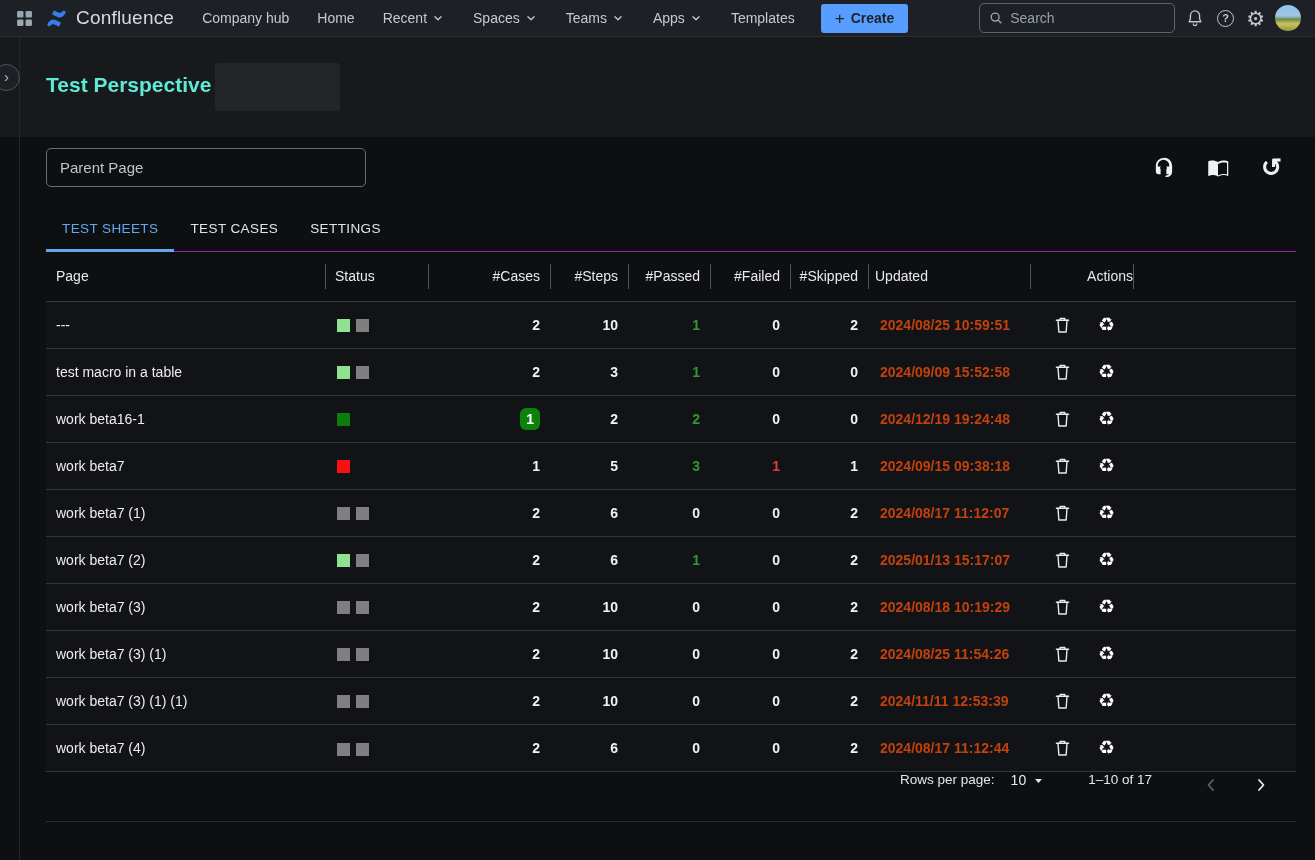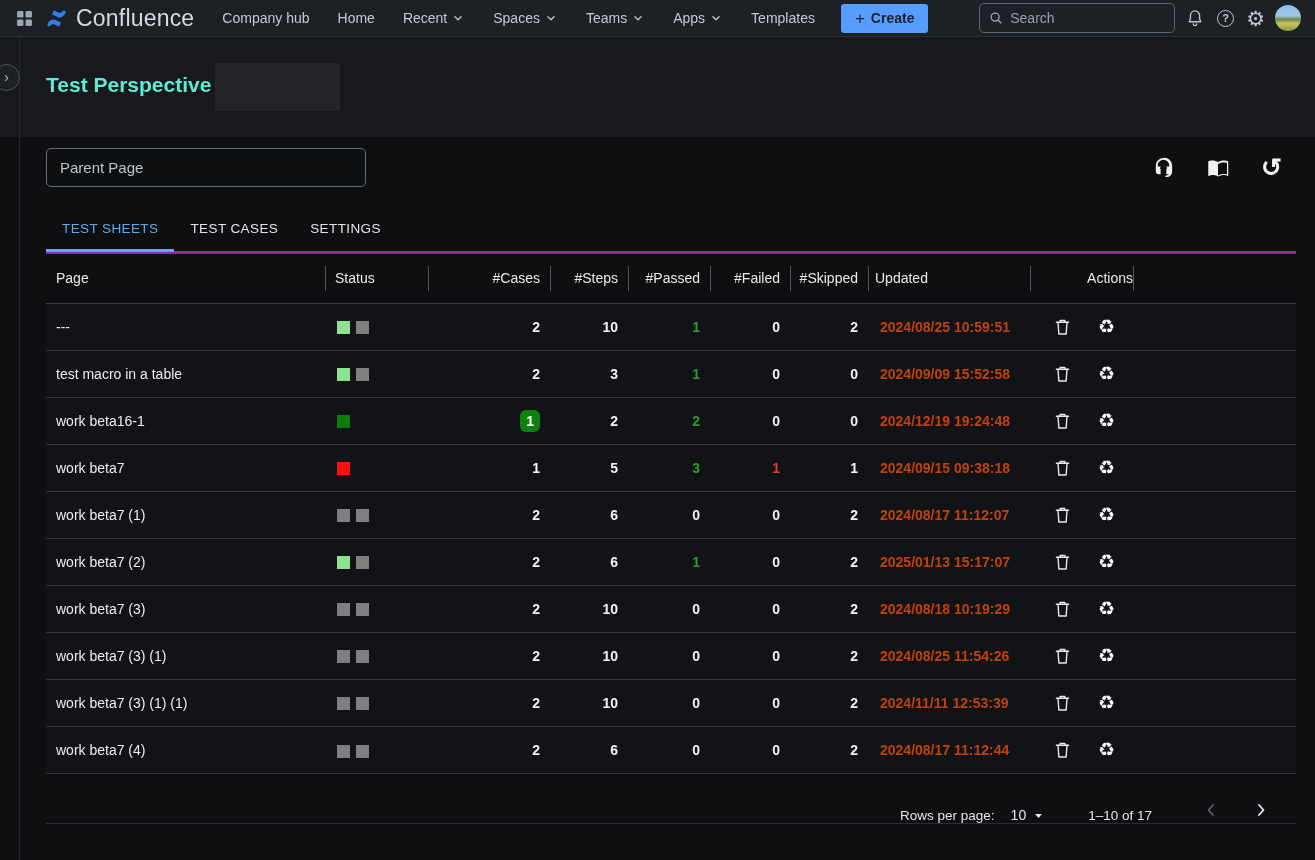--- a/index.html
+++ b/index.html
@@ -9,21 +9,21 @@
     background:#0e0f11;
     color:#e8eaed;
   }
   
   .topnav{
     height:37px; background:#1d2125; border-bottom:1px solid #2b2e33;
     display:flex; align-items:center; padding:0 14px;
   }
   .appswitcher{ background:none;border:none;cursor:pointer;display:flex;align-items:center;padding:2px; }
   .brand{ display:flex; align-items:center; gap:8px; margin-left:10px; cursor:pointer; }
-  .brand-text{ font-size:23px; font-weight:500; color:#d5dbe1; letter-spacing:.2px;text-align:center; }
+  .brand-text{ font-size:19px; font-weight:500; color:#d5dbe1; letter-spacing:.2px;text-align:center; }
   .nav-menu{ display:flex; align-items:center; margin-left:28px; gap:28px; }
   .nav-item{
     background:none;border:none;cursor:pointer; display:flex;align-items:center;gap:4px;
     color:#c3cad1; font-size:14px; font-weight:500; font-family:inherit; white-space:nowrap;
   }
   .create-btn{
     margin-left:26px; height:29px; padding:0 14px; border:none; border-radius:3px;
     background:var(--accent,#579dff); color:var(--create-text,#1d2125);
     font-size:14px; font-weight:600; font-family:inherit; cursor:pointer;
     display:flex; align-items:center; gap:6px;
@@ -63,21 +63,21 @@
   .panel{ margin:0 19px 0 46px; width:1250px; background:#0e0f11; }
   .panel-toolbar{ display:flex; align-items:center; padding-top:11px; height:50px; }
   .parent-input{
     width:320px; height:39px; background:transparent; border:1px solid #6a6e73; border-radius:5px;
     color:#cfd3d7; font-size:15px; font-family:inherit; padding:0 13px; outline:none;
   }
   .parent-input::placeholder{ color:#c0c4c8; }
   .toolbar-icons{ margin-left:auto; display:flex; align-items:center; gap:27px; padding-right:12px; }
   .undo-glyph{ font-size:25px; color:#f0f1f2; line-height:1; font-weight:700; }
   
-  .tabs{ display:flex; margin-top:21px; border-bottom:3px solid #a21caf; }
+  .tabs{ display:flex; margin-top:21px; border-bottom:1px solid #a21caf; }
   .tab{
     background:none; border:none; cursor:pointer; font-family:inherit;
     height:44px; padding:0 16px; font-size:13.5px; font-weight:500; letter-spacing:.4px;
     color:#e2e4e7; border-bottom:3px solid transparent; margin-bottom:-1px;
   }
   .tab.active{ color:var(--tab-active,#62a8f0); border-bottom-color:var(--tab-active,#62a8f0); }
   
   table{ width:1250px; border-collapse:collapse; table-layout:fixed; }
   thead th{
     height:49px; font-size:14px; font-weight:500; color:#e8e9eb; text-align:left;
@@ -101,21 +101,21 @@
   .status-square{ display:inline-block; width:13px; height:13px; margin-right:6px; vertical-align:middle; }
   .cases-badge{
     display:inline-block; padding:3px 6px; border-radius:6px; background:var(--badge-green,#0c810c);
     color:#fff; font-weight:700; font-size:14px;
   }
   .actions-wrap{ display:flex; align-items:center; gap:24px; padding-left:23px; }
   .recycle-glyph{ font-size:19px; color:#fff; line-height:1; }
   
   .table-footer{
     height:51px; border-top:1px solid #333538; border-bottom:1px solid #2c2d30;
-    display:flex; align-items:flex-end; justify-content:flex-end; padding-right:22px;
+    display:flex; align-items:flex-start; justify-content:flex-end; padding-right:22px;
     font-size:13.5px; color:#e4e6e8; background:#0e0f11;
   }
   .rpp-label{ margin-right:16px; }
   .rpp-select{ display:flex; align-items:center; gap:7px; background:none; border:none; color:#e8eaed; font-size:14px; font-family:inherit; cursor:pointer; }
   .range-label{ margin-left:44px; margin-right:46px; }
   .pager-btn{ background:none; border:none; cursor:pointer; display:flex; align-items:center; padding:4px; }
   .pager-btn + .pager-btn{ margin-left:24px; }
 </style>
 </head>
 <body>

